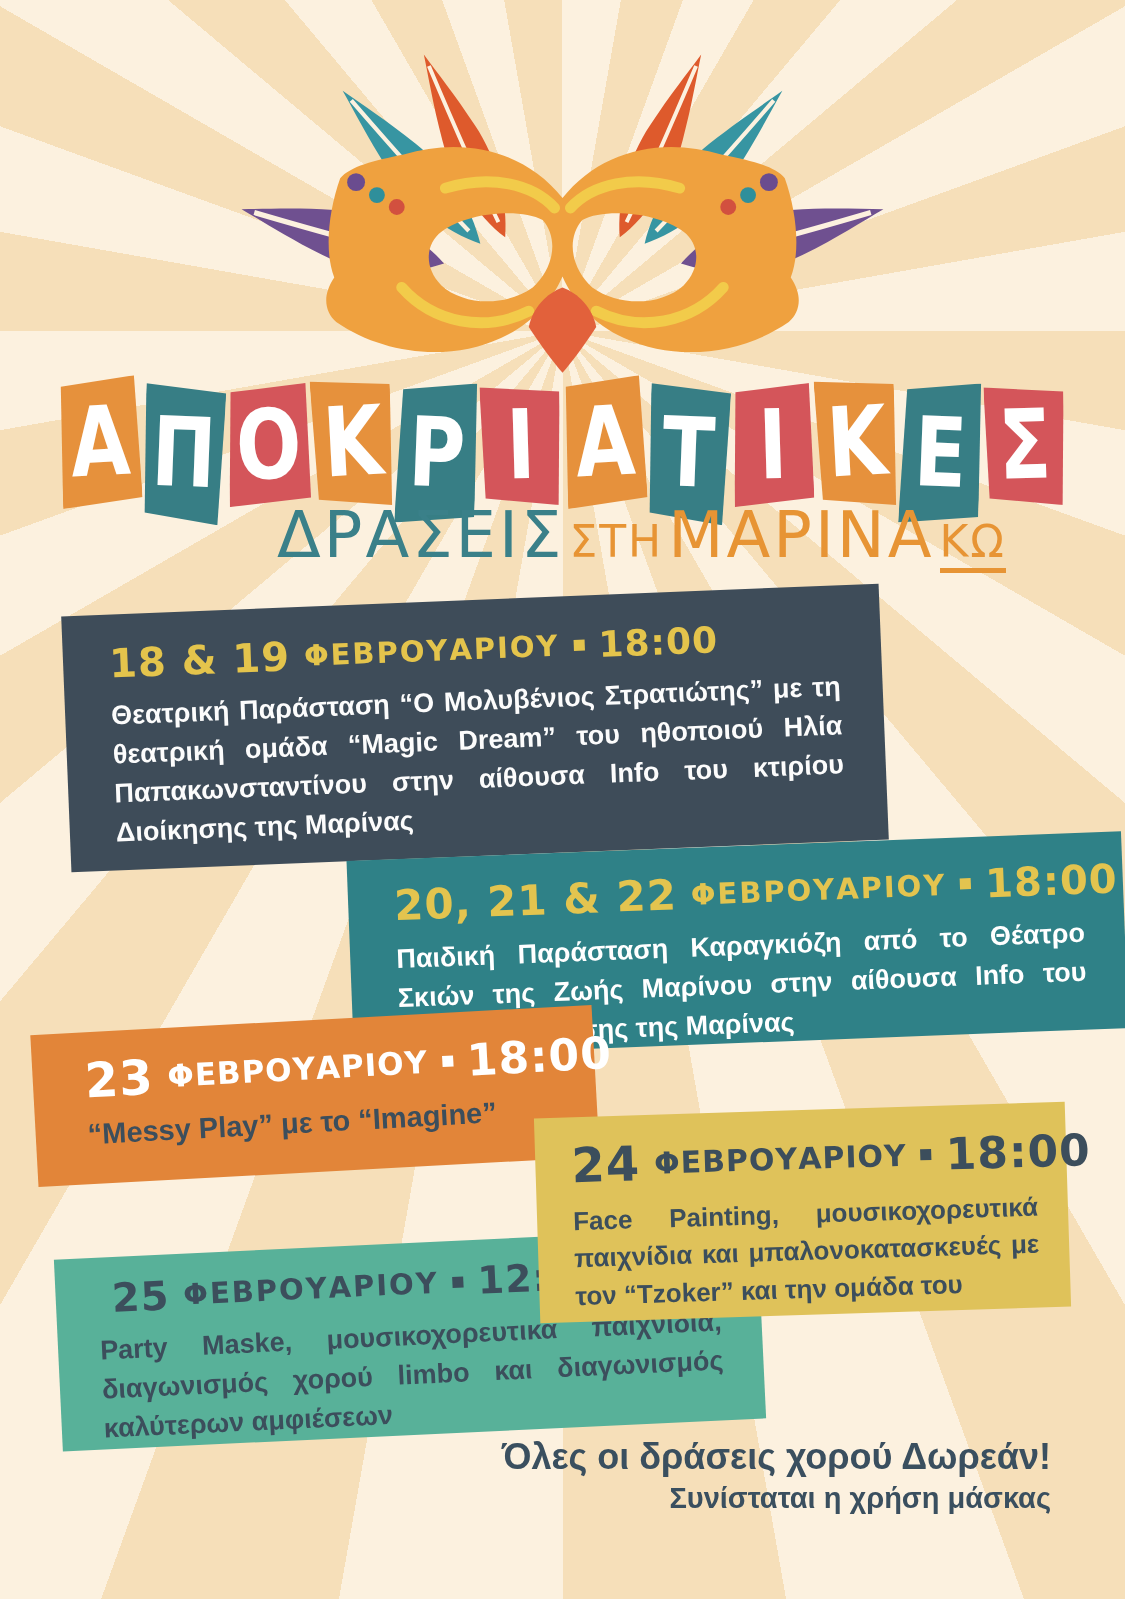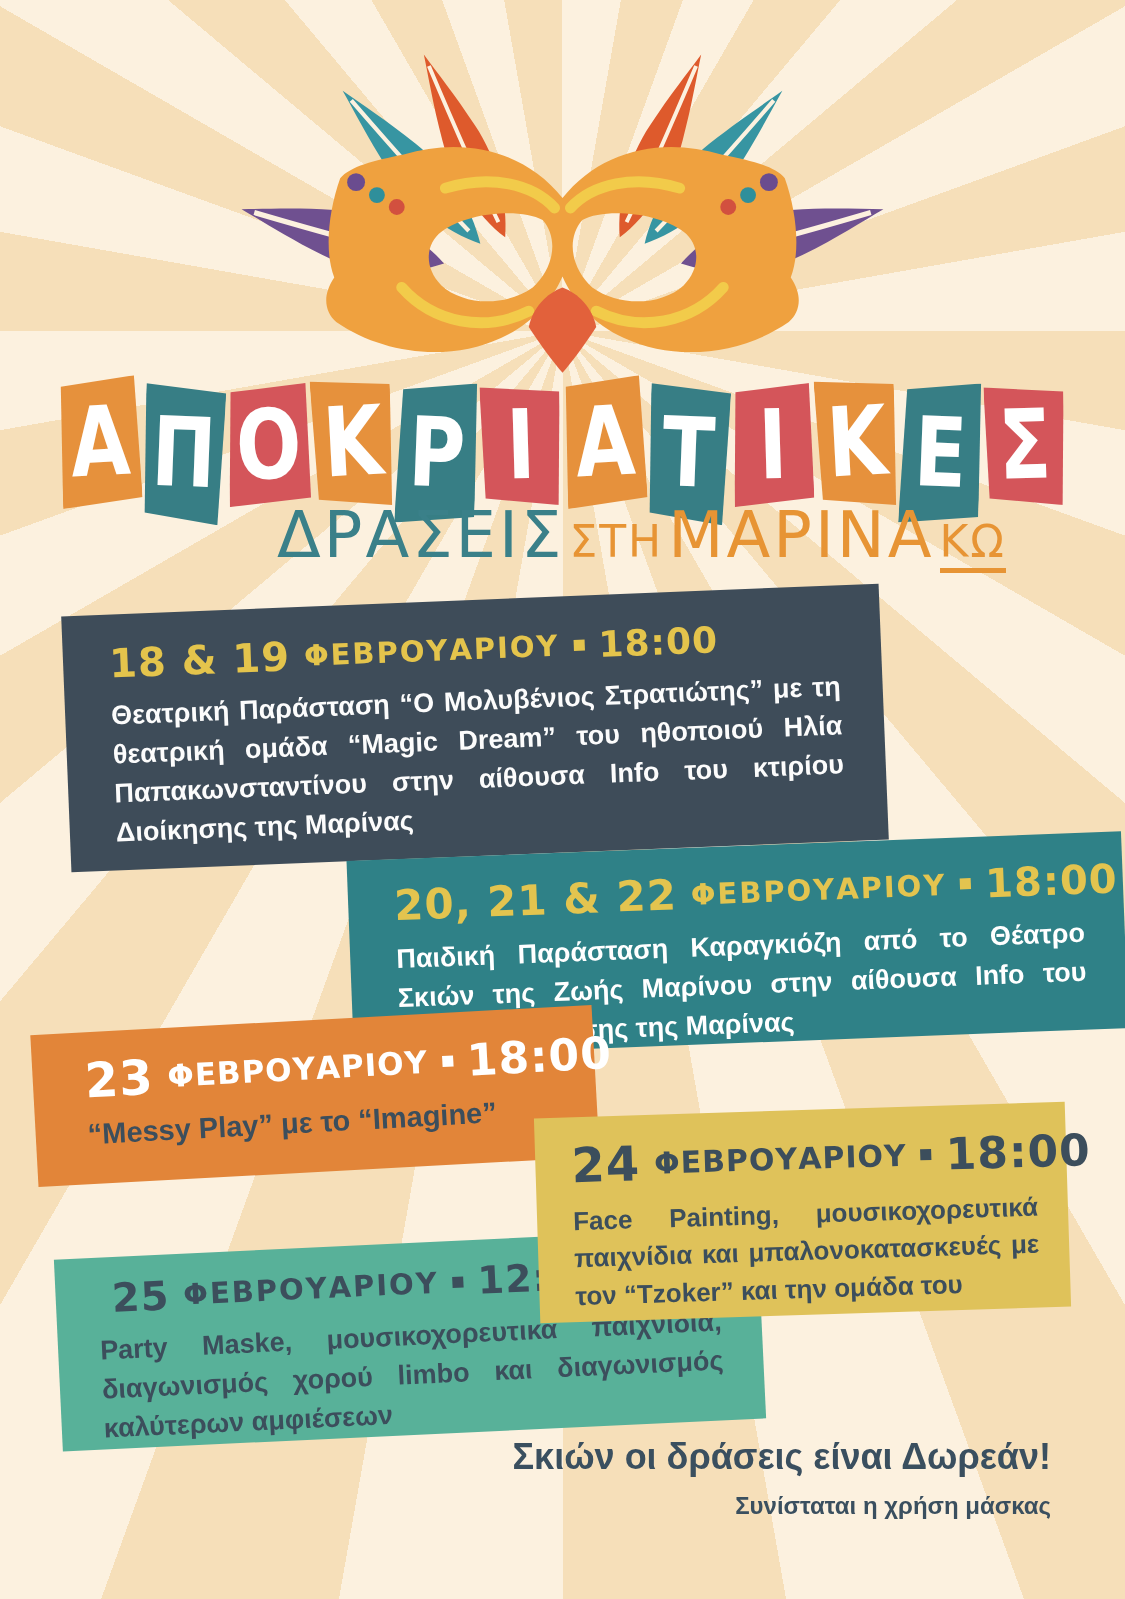--- a/index.html
+++ b/index.html
@@ -58,21 +58,21 @@
   .ev4 .ev-head{color:#3C4E5C}.ev4 .ev-body{color:#3C4E5C;font-size:26px;}
   .ev4 .ev-num{font-size:48px}.ev4 .ev-month{font-size:30px;letter-spacing:1px}.ev4 .ev-time{font-size:44px}
   .ev5{left:58px;top:1243px;width:704px;height:192px;background:#58B199;
     transform:rotate(-2.7deg);padding:18px 40px 0 42px;z-index:4;}
   .ev5 .ev-head{color:#3C4E5C;padding-left:14px}.ev5 .ev-body{color:#3C4E5C}
   .ev5 .ev-time{font-size:38px}
   
   .notes{position:absolute;right:74px;top:1436px;text-align:right;color:#3A4F5F;
     font-weight:bold;z-index:2;}
   .notes-1{font-size:36px;}
-  .notes-2{font-size:24px;margin-top:14px;}
+  .notes-2{font-size:29px;margin-top:4px;}
   .footer-bar{position:absolute;left:0;top:1531px;width:100%;height:40px;background:#D15A52;
     display:flex;align-items:center;justify-content:center;z-index:6;}
   .footer-bar span{font-family:"DejaVu Sans Mono",monospace;font-size:26px;color:#fff;
     letter-spacing:6px;}
 </style>
 </head>
 <body>
 
 <div class="poster">
 
@@ -235,18 +235,18 @@
     <div class="ev-head">
       <span class="ev-num">25</span>
       <span class="ev-month">ΦΕΒΡΟΥΑΡΙΟΥ</span>
       <span class="sq"></span>
       <span class="ev-time">12:30</span>
     </div>
     <p class="ev-body">Party Maske, μουσικοχορευτικά παιχνίδια, διαγωνισμός χορού limbo και διαγωνισμός καλύτερων αμφιέσεων</p>
   </section>
 
   <div class="notes">
-    <div class="notes-1">Σκιών οι δράσεις είναι Δωρεάν!</div>
+    <div class="notes-1">Όλες οι δράσεις χορού Δωρεάν!</div>
     <div class="notes-2">Συνίσταται η χρήση μάσκας</div>
   </div>
 
 
 </div>
 
 </body></html>

